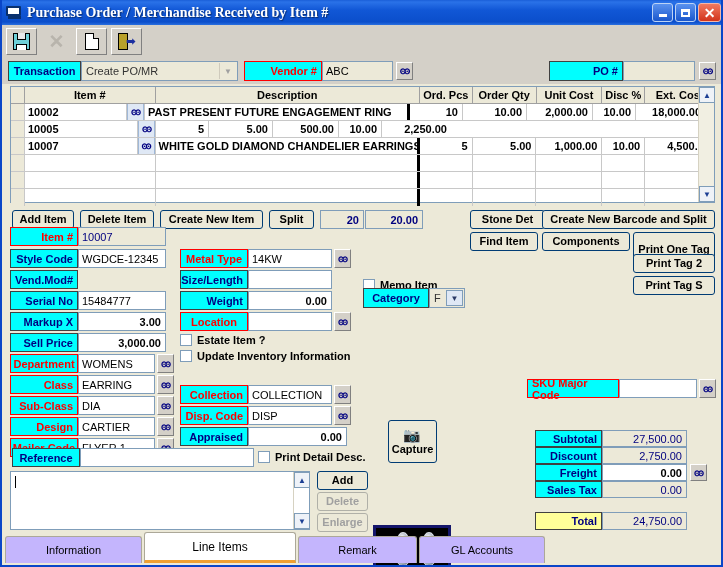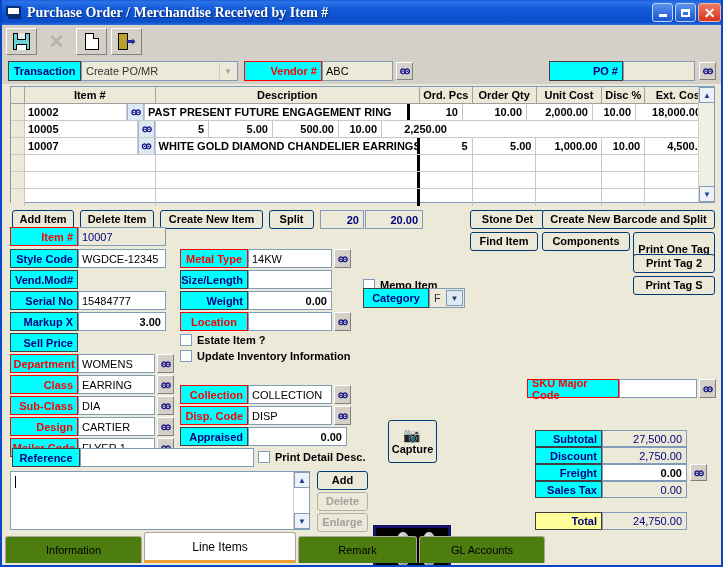--- a/index.html
+++ b/index.html
@@ -182,21 +182,21 @@
   .memo .caret { position: absolute; left: 4px; top: 4px; width: 1px; height: 12px; background: #000; }
   .memosb {
     position: absolute; right: 0; top: 0; bottom: 0; width: 16px; background: #fff;
     border-left: 1px solid #d6d2c2;
     display: flex; flex-direction: column; justify-content: space-between;
   }
 
   
   .tabs { position: absolute; left: 3px; bottom: 2px; width: 716px; height: 31px; display: flex; align-items: flex-end; }
   .tab {
-    height: 27px; background: #4d7c0f; border: 1px solid #aca899;
+    height: 27px; background: #c4b5fd; border: 1px solid #aca899;
     border-bottom: none; border-radius: 3px 3px 0 0;
     display: flex; align-items: center; justify-content: center;
     font-size: 11px; color: #000; margin-right: 2px;
   }
   .tab.active {
     height: 31px; background: #ffffff; border-color: #aca899;
     border-bottom: 3px solid #f0a030;
     font-size: 12px;
   }
 
@@ -428,20 +428,23 @@
   <div class="fld white abs" style="left:76px;top:291px;width:88px;height:19px;">
       <span>15484777</span>
     </div>
 
   <div class="cyanlbl r abs" style="left:8px;top:312px;width:68px;height:19px;">Markup X</div>
   <div class="fld white num abs" style="left:76px;top:312px;width:88px;height:19px;">
       <span>3.00</span>
     </div>
 
   <div class="cyanlbl r abs" style="left:8px;top:333px;width:68px;height:19px;">Sell Price</div>
+  <div class="fld white num abs" style="left:76px;top:333px;width:88px;height:19px;">
+      <span>3,000.00</span>
+    </div>
 
   <div class="cyanlbl red c abs" style="left:8px;top:354px;width:68px;height:19px;">Department</div>
   <div class="fld white abs" style="left:76px;top:354px;width:77px;height:19px;">
       <span>WOMENS</span>
     </div>
   <div class="binoc abs" style="left:155px;top:354px;height:19px;">ꙭ</div>
 
   <div class="cyanlbl red r abs" style="left:8px;top:375px;width:68px;height:19px;">Class</div>
   <div class="fld white abs" style="left:76px;top:375px;width:77px;height:19px;">
       <span>EARRING</span>

